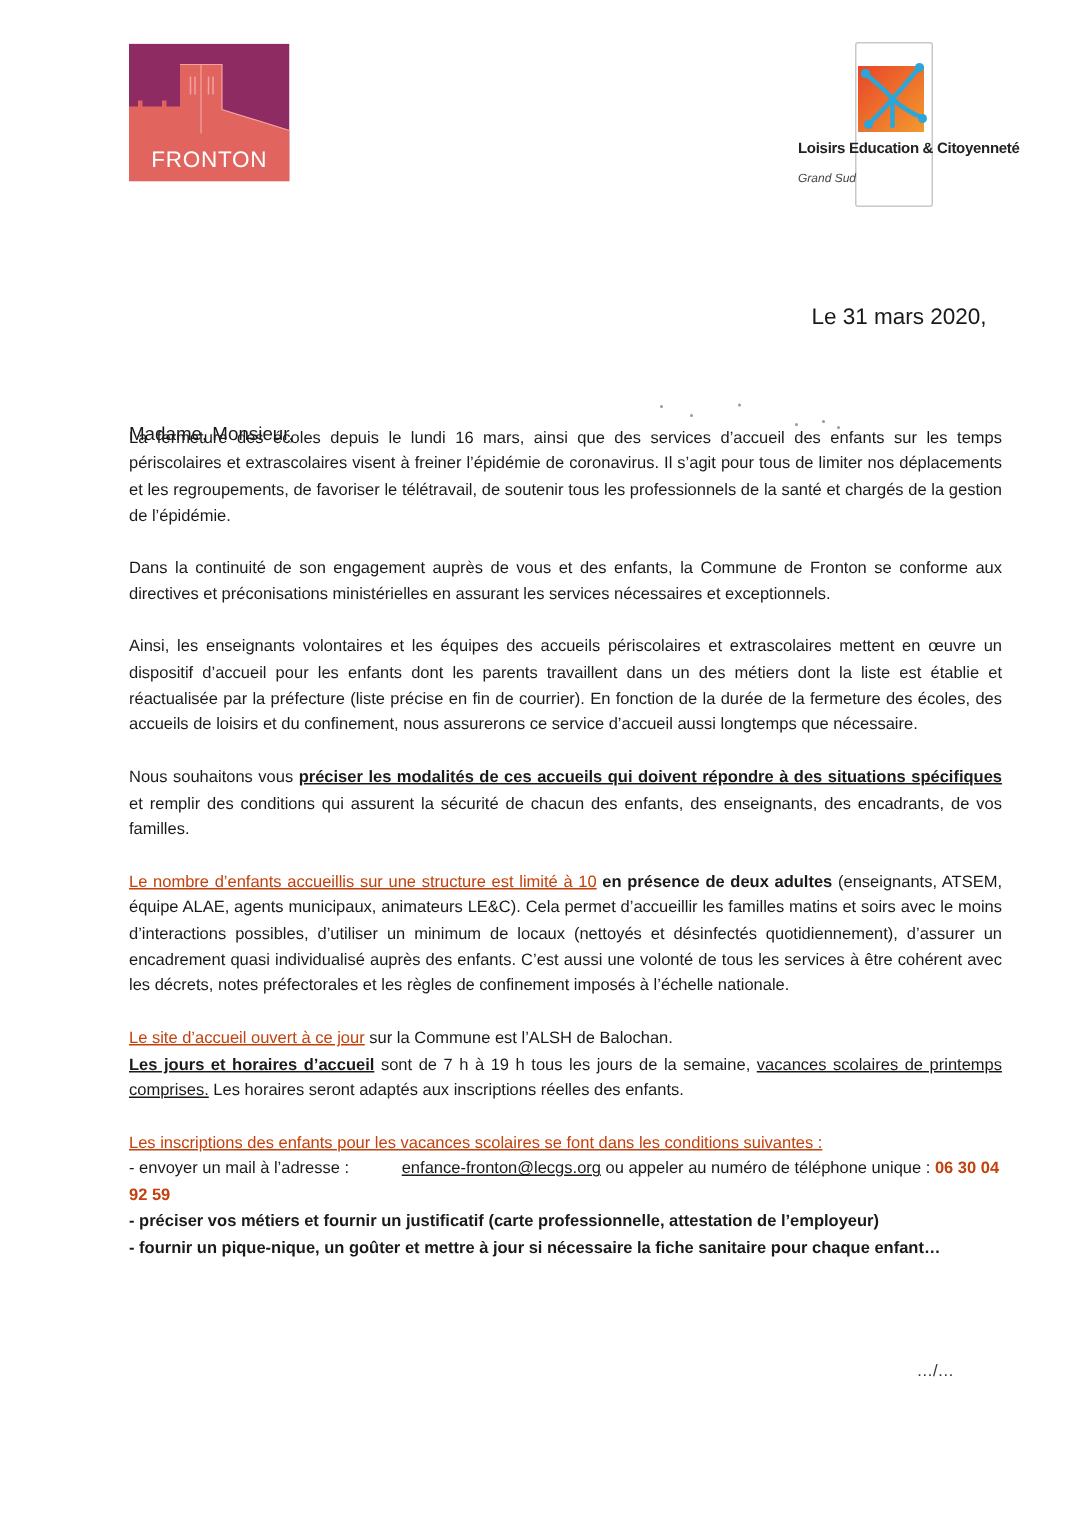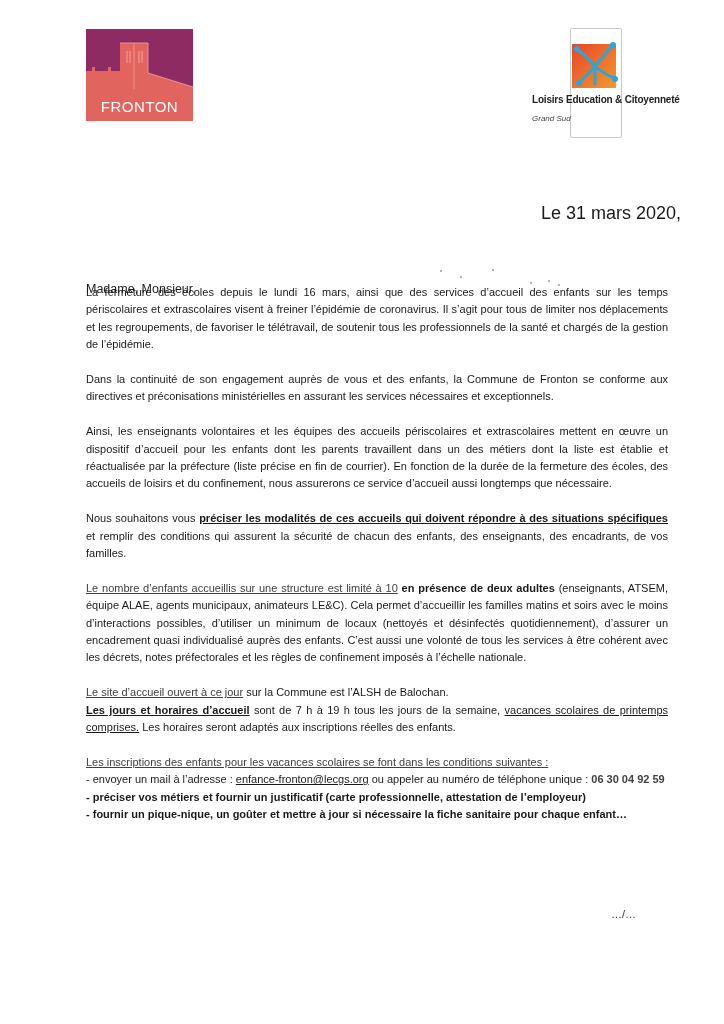--- a/index.html
+++ b/index.html
@@ -8,29 +8,29 @@
   .logo-fronton { position:absolute; left:86px; top:29px; width:118px; height:92px; overflow:hidden; }
   .logo-lec { position:absolute; left:532px; top:28px; width:140px; height:112px; }
   .lec-frame { position:absolute; left:38px; top:0; width:50px; height:108px;
                border:1px solid #c8c8c8; border-radius:2px; }
   .lec-square { position:absolute; left:40px; top:16px; width:44px; height:44px;
                 background:linear-gradient(135deg,#e8452a,#f29a2e); }
   .lec-name { position:absolute; left:0; top:66px; width:144px; text-align:center;
               font-size:10px; font-weight:bold; color:#222; white-space:nowrap; letter-spacing:-0.2px; }
   .lec-sub { position:absolute; left:0; top:86px; width:140px; text-align:left;
              font-size:8px; font-style:italic; color:#444; }
-  .date { position:absolute; left:541px; top:203px; font-size:18px; }
+  .date { position:absolute; left:541px; top:203px; font-size:15px; }
   .salutation { position:absolute; left:86px; top:253px; font-size:12.5px;margin-top:29px; }
   .body { position:absolute; left:86px; top:284px; width:582px; font-size:11px; line-height:17.4px; }
   .body p { margin:0 0 17.4px 0; text-align:justify; }
   .body p.tight { margin:0; }
   .b { font-weight:bold; }
   .u { text-decoration:underline; }
-  .or { color:#404040; }
-  .link { text-decoration:underline; }
+  .or { color:#c2410c; }
+  .link { text-decoration:underline;margin-left:32px; }
   .cont { position:absolute; left:611px; top:908px; font-size:11px; color:#333; }
   .scan-dots { position:absolute; left:430px; top:268px; width:150px; height:22px; }
   .scan-dots span { position:absolute; width:1.5px; height:1.5px; background:#999; border-radius:1px; }
 </style>
 </head>
 <body>
 
 <div class="logo-fronton">
   <svg width="107" height="92" viewBox="0 0 107 92">
     <rect x="0" y="0" width="107" height="92" fill="#8e2b63"></rect>

